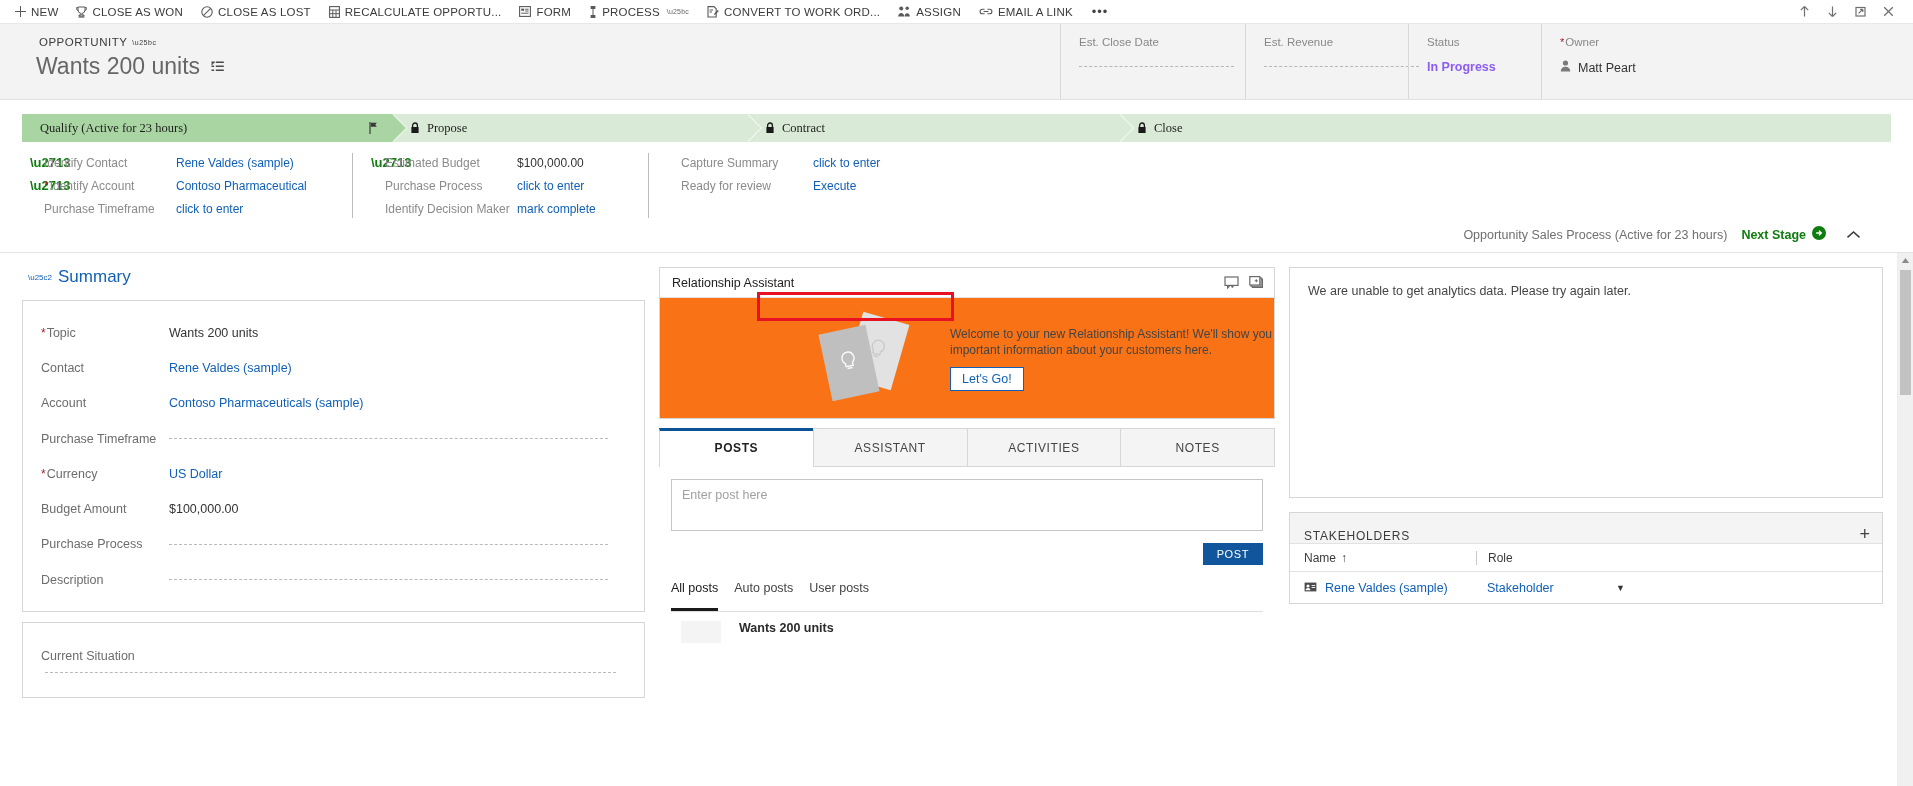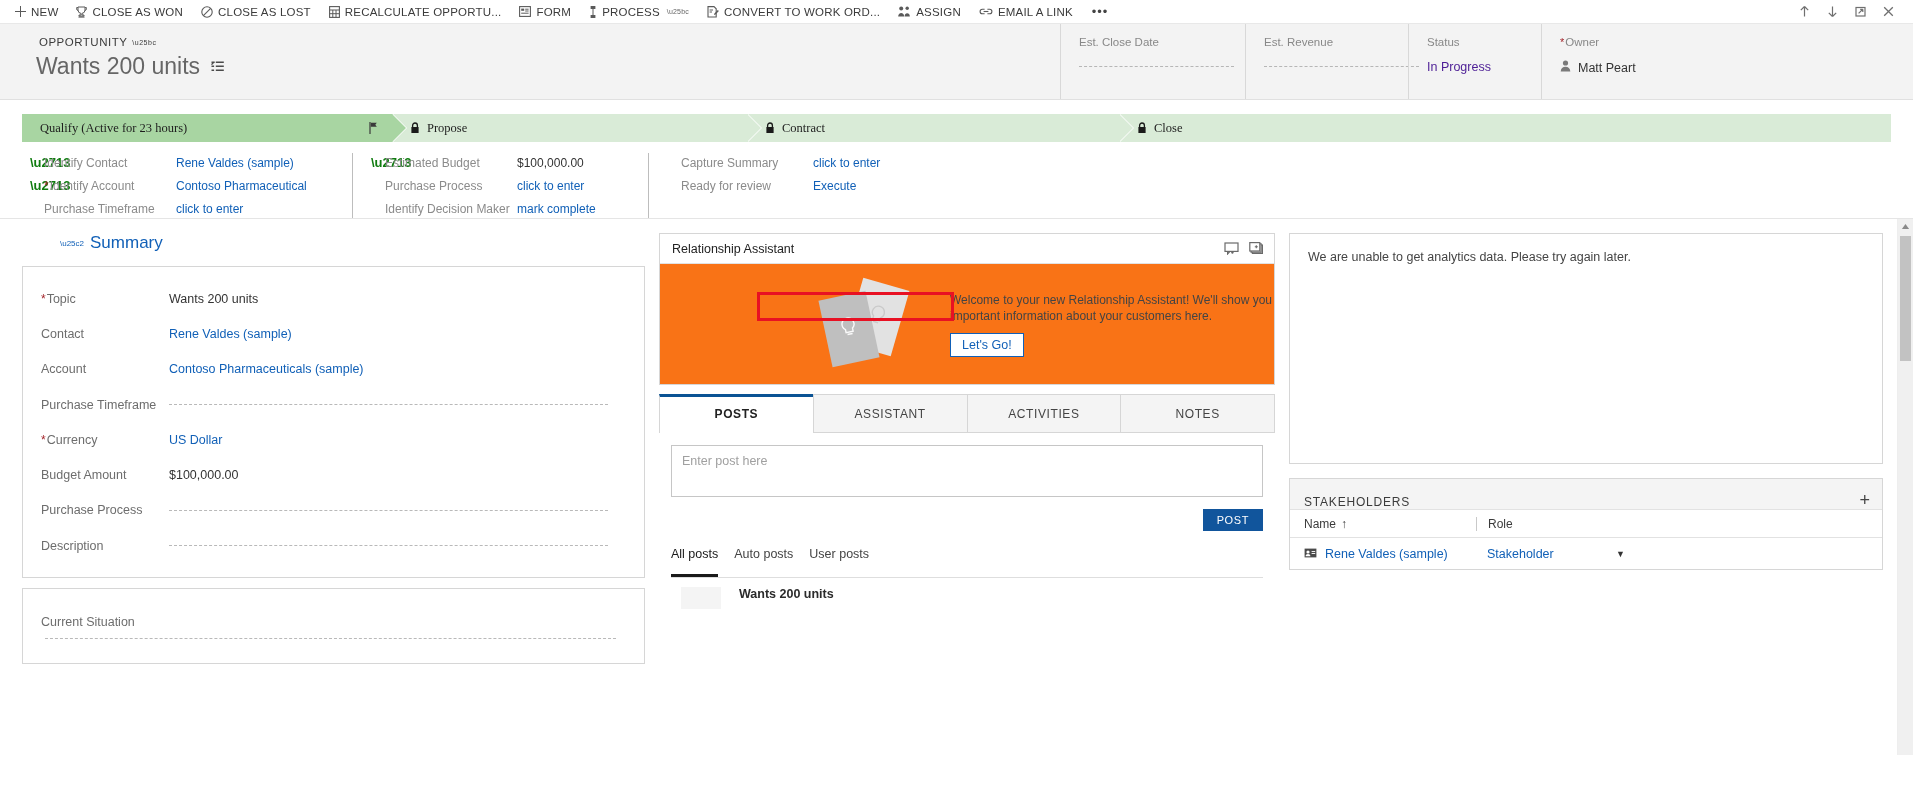--- a/index.html
+++ b/index.html
@@ -65,21 +65,21 @@
     padding: 12px 0 0 18px;
     min-width: 100px;
   }
   .hf-1 { flex: 0 0 185px; }
   .hf-2 { flex: 0 0 163px; }
   .hf-3 { flex: 0 0 133px; }
   .hf-4 { flex: 1; }
   .hflabel { font-size: 11.5px; color: #888; margin-bottom: 12px; }
   .hflabel .req { color: #a4262c; font-size: 11px; margin-right:1px; }
   .hfvalue { font-size: 12.5px; color: #333; }
-  .hfvalue.bold { font-weight: normal; color:#4c1d95; }
+  .hfvalue.bold { font-weight: bold; color:#8b5cf6; }
   .dashline {
     border-bottom: 1px dashed #b6b6b6; width: 155px; height: 1px;
     display: inline-block; margin-bottom: 4px;
   }
   .ownerrow { display:flex; align-items:center; gap: 7px; }
 
   
   #bpfwrap { background: #fff; padding: 14px 22px 0 22px; position: relative; }
   #stagebar { display: flex; height: 28px; font-family: Liberation Serif, serif; }
   .stage {
@@ -144,21 +144,21 @@
     position: absolute; left: 2px; right: 2px; top: 17px; height: 125px;
     background: #c2c2c2; cursor: pointer;
   }
 
   
   #leftcol { flex: 0 0 645px; padding: 14px 0 0 22px; }
   #summaryhdr {
     display: flex; align-items: center; gap: 6px;
     font-size: 17px; color: #1160b7; margin-bottom: 13px; padding-left: 6px; cursor: pointer;
   }
-  #summaryhdr .tri { font-size: 8px; color: #1160b7; margin-left: 32px; }
+  #summaryhdr .tri { font-size: 8px; color: #1160b7; }
   .card { border: 1px solid #d6d6d6; background: #fff; }
   #summarycard { padding: 14px 18px 14px 18px; }
   .frow { display: flex; align-items: center; height: 35.3px; }
   .flabel { flex: 0 0 128px; font-size: 12.5px; color: #6d6d6d; }
   .flabel .req { color: #a4262c; font-size: 12px; margin-right: 1px; }
   .fvalue { font-size: 12.5px; color: #333; }
   .fvalue.link { color: #1160b7; cursor: pointer; }
   .fdash { flex: 1; border-bottom: 1px dashed #b9b9b9; height: 1px; margin-right: 18px; }
   #situationcard { margin-top: 10px; padding: 26px 18px 10px 18px; height: 76px; }
   #situationcard .slab { font-size: 12.5px; color: #6d6d6d; margin-bottom: 9px; }
@@ -510,20 +510,37 @@
       <div class="steprow">
         <span class="chk"></span>
         <span class="steplabel">Ready for review</span>
         <span class="stepvalue">Execute</span>
       </div>
     </div>
   </div>
 
   <div id="redbox"></div>
 
+  <div id="bpffoot">
+    <span id="bpfname">Opportunity Sales Process (Active for 23 hours)</span>
+    <span id="nextstage">
+      <span>Next Stage</span>
+      <span>
+        <svg width="14" height="14" viewBox="0 0 14 14">
+            <circle cx="7" cy="7" r="7" fill="#107c10"></circle>
+            <path d="M4.2 7h5M7 4.6L9.4 7 7 9.4" fill="none" stroke="#fff" stroke-width="1.3"></path>
+          </svg>
+      </span>
+    </span>
+    <span id="bpfcollapse">
+      <svg width="15" height="10" viewBox="0 0 15 10">
+          <path d="M1.5 7.4L7.5 2l6 5.4" fill="none" stroke="#3b3b3b" stroke-width="1.5"></path>
+        </svg>
+    </span>
+  </div>
 </div>
 
 <div id="bodywrap">
   <div id="bodyscroll">
 
     <div id="leftcol">
       <div id="summaryhdr">
         <span class="tri">\u25c2</span>
         <span>Summary</span>
       </div>

